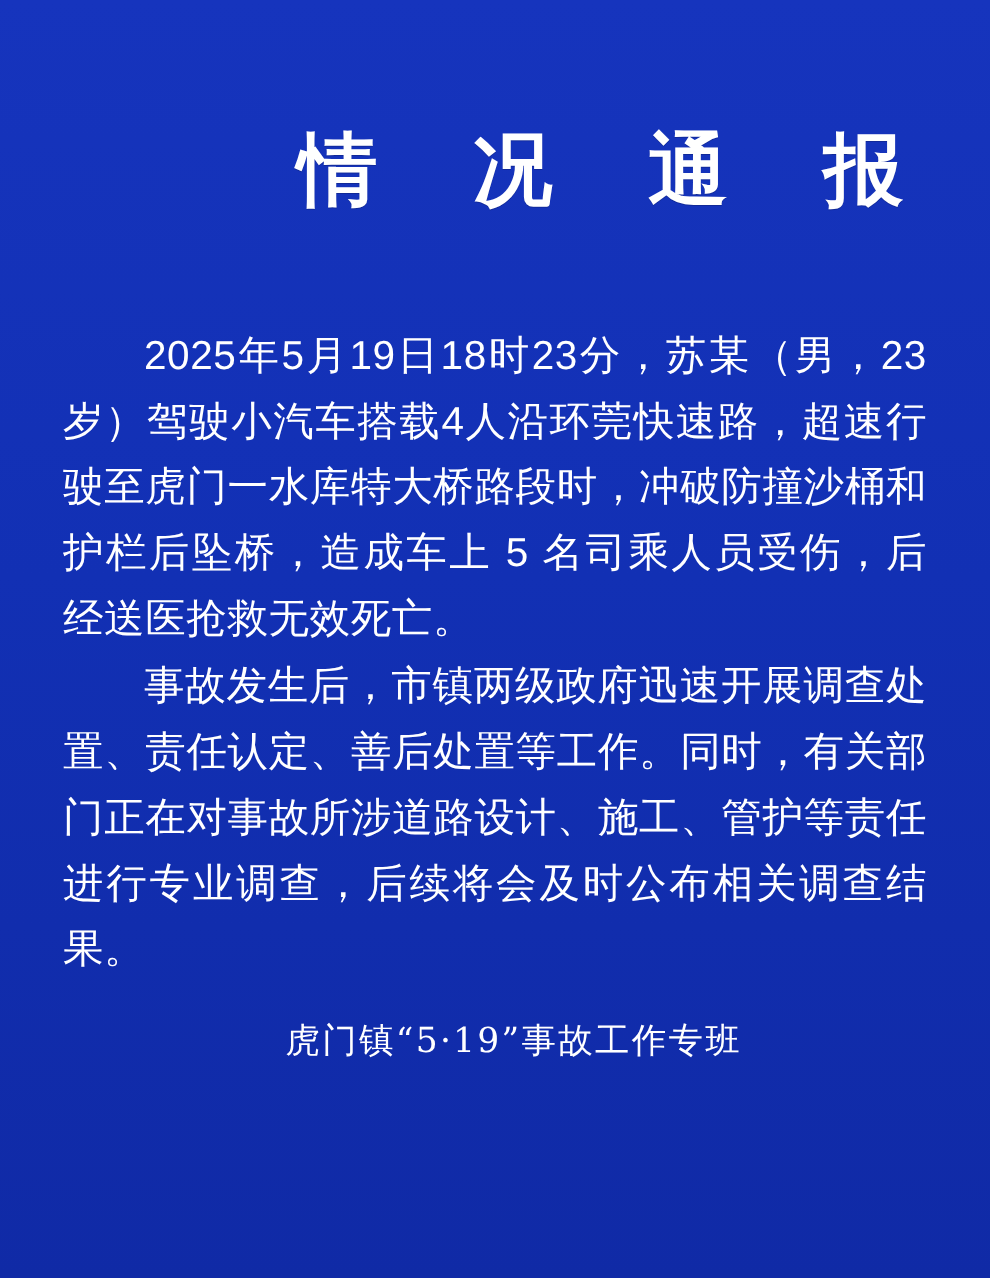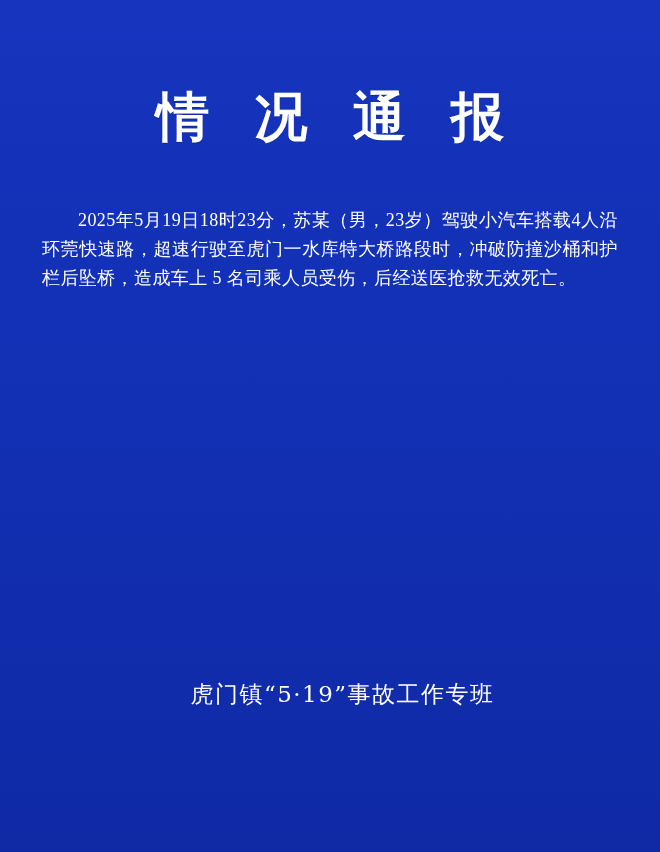--- a/index.html
+++ b/index.html
@@ -19,36 +19,36 @@
     width: 660px;
     height: 852px;
     background: linear-gradient(180deg, #1634bd 0%, #1230b4 45%, #102aa6 100%);
     box-sizing: border-box;
     padding: 0 42px;
     display: flex;
     flex-direction: column;
   }
   .title {
     margin-top: 88px;
-    text-align: center;
+    text-align: right;
     font-size: 53px;
     font-weight: bold;
     letter-spacing: 16px;
     text-indent: 16px;
     line-height: 1.1;
-    font-family: Liberation Serif, serif;
+    font-family: Liberation Mono, monospace;
     text-shadow: 0 1px 0 rgba(0,0,0,0.18);
   }
   .body-text {
-    margin-top: 24px;
-    font-size: 18px;
+    margin-top: 34px;
+    font-size: 27px;
     line-height: 1.62;
     letter-spacing: 0.4px;
     text-align: justify;
-    font-family: Liberation Serif, serif;
+    font-family: Liberation Sans, sans-serif;
   }
   .para {
     margin: 0;
     text-indent: 2em;
   }
   .para + .para {
     margin-top: 2px;
   }
   .signature {
     position: absolute;
@@ -72,19 +72,20 @@
 </style>
 </head>
 <body>
 
 <div class="page">
 
   <h1 class="title">情 况 通 报</h1>
 
   <div class="body-text">
     <p class="para">2025年5月19日18时23分，苏某（男，23岁）驾驶小汽车搭载4人沿环莞快速路，超速行驶至虎门一水库特大桥路段时，冲破防撞沙桶和护栏后坠桥，造成车上 5 名司乘人员受伤，后经送医抢救无效死亡。</p>
+    <p class="para">事故发生后，市镇两级政府迅速开展调查处置、责任认定、善后处置等工作。同时，有关部门正在对事故所涉道路设计、施工、管护等责任进行专业调查，后续将会及时公布相关调查结果。</p>
   </div>
 
   <div class="signature">
     <span class="sig-line">虎门镇“5·19”事故工作专班</span>
   </div>
 
 </div>
 
 </body></html>

